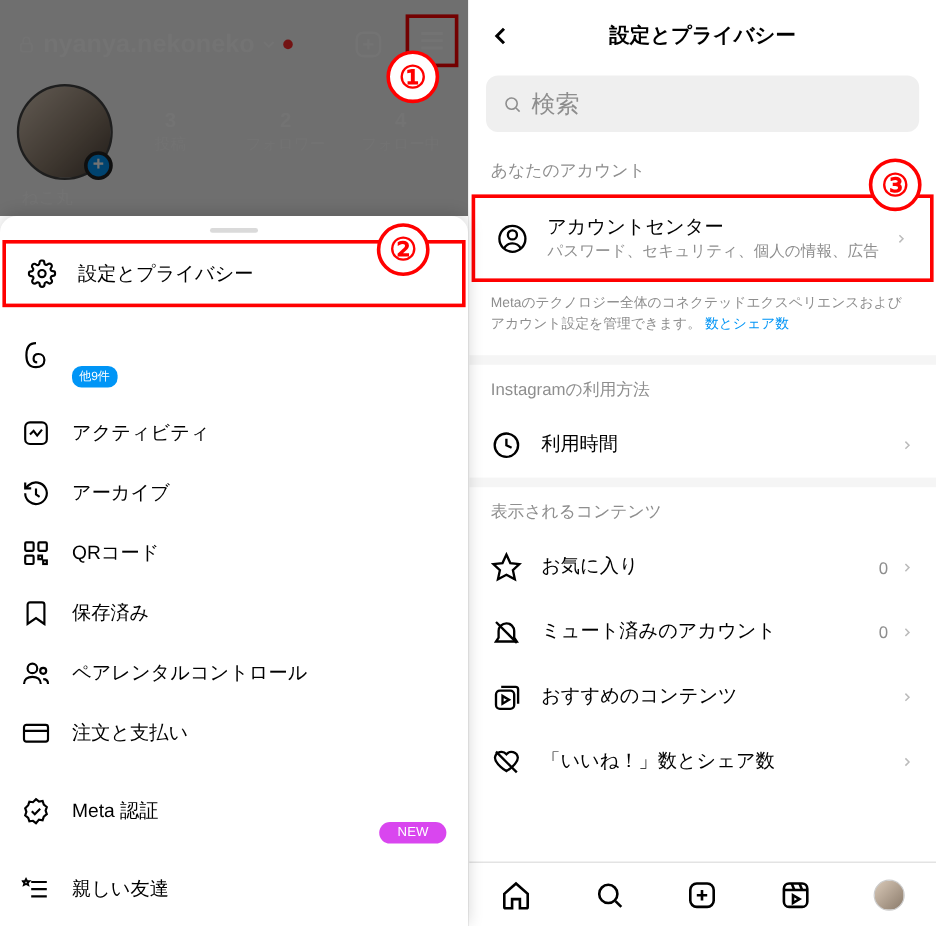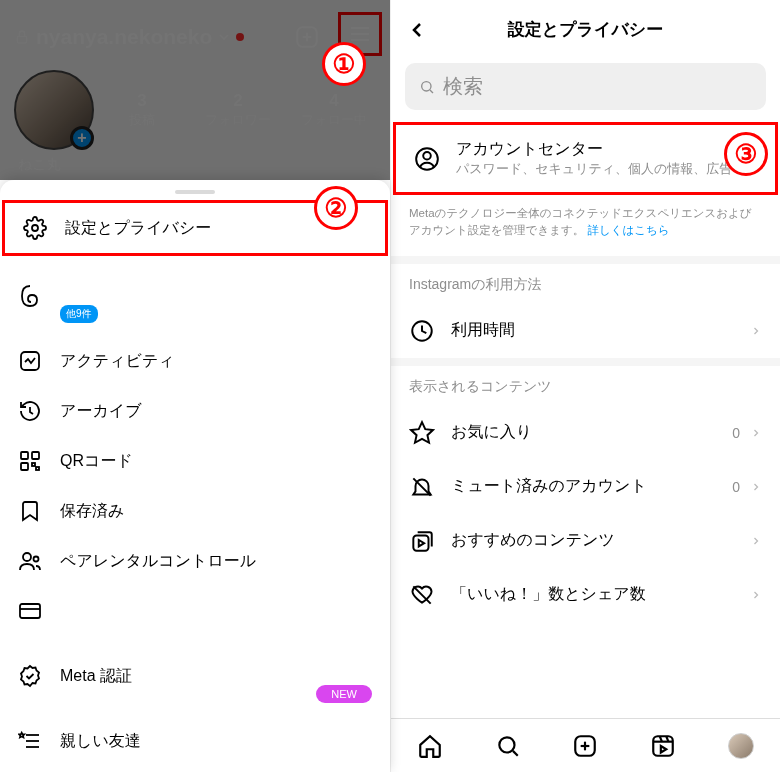--- a/index.html
+++ b/index.html
@@ -337,20 +337,21 @@
           <path d="M22 21c0-2.5-1.5-4-4-4"></path>
         </svg>
       <span class="m-label">ペアレンタルコントロール</span>
     </div>
 
     <div class="menu-item">
       <svg class="m-icon" viewBox="0 0 24 24" fill="none" stroke="#000" stroke-width="1.8">
           <rect x="2" y="5" width="20" height="14" rx="2"></rect>
           <line x1="2" y1="10" x2="22" y2="10"></line>
         </svg>
+      <span class="m-label">注文と支払い</span>
     </div>
 
     <div class="menu-item">
       <svg class="m-icon" viewBox="0 0 24 24" fill="none" stroke="#000" stroke-width="1.8">
           <path d="M12 2l2.5 2 3-.5 1 3 2.5 2-1 3 1 3-2.5 2-1 3-3-.5L12 22l-2.5-2-3 .5-1-3L3 15.5l1-3-1-3L5.5 7l1-3 3 .5z"></path>
           <polyline points="8.5 12 11 14.5 15.5 10"></polyline>
         </svg>
       <span class="m-label">Meta 認証</span>
       <span class="badge new">NEW</span>
     </div>
@@ -385,41 +386,42 @@
   </div>
 
   <div class="search-bar">
     <svg class="search-i" viewBox="0 0 24 24" fill="none" stroke="#8e8e8e" stroke-width="2">
         <circle cx="11" cy="11" r="7"></circle>
         <line x1="21" y1="21" x2="16.5" y2="16.5"></line>
       </svg>
     <span>検索</span>
   </div>
 
+  <div class="section-h">あなたのアカウント</div>
 
   <div class="r-item boxed">
     <svg class="r-icon" viewBox="0 0 24 24" fill="none" stroke="#000" stroke-width="1.8">
         <circle cx="12" cy="12" r="10"></circle>
         <circle cx="12" cy="9" r="3.5"></circle>
         <path d="M5.5 20c1-3 4-4.5 6.5-4.5s5.5 1.5 6.5 4.5"></path>
       </svg>
     <div class="r-body">
       <div class="r-label">アカウントセンター</div>
       <div class="r-sub">パスワード、セキュリティ、個人の情報、広告</div>
     </div>
     <svg class="chev" viewBox="0 0 24 24" fill="none" stroke="#bbb" stroke-width="2.5">
         <polyline points="9 18 15 12 9 6"></polyline>
       </svg>
   </div>
 
   <div class="callout" style="top:132px; right:12px;">③</div>
 
   <div class="meta-note">
     <span>Metaのテクノロジー全体のコネクテッドエクスペリエンスおよびアカウント設定を管理できます。</span>
-    <a href="#">詳しくはこちら</a>
+    <a href="#">数とシェア数</a>
   </div>
 
   <div class="divider"></div>
 
   <div class="section-h">Instagramの利用方法</div>
 
 
   <div class="r-item">
     <svg class="r-icon" viewBox="0 0 24 24" fill="none" stroke="#000" stroke-width="1.8">
         <circle cx="12" cy="12" r="9"></circle>

